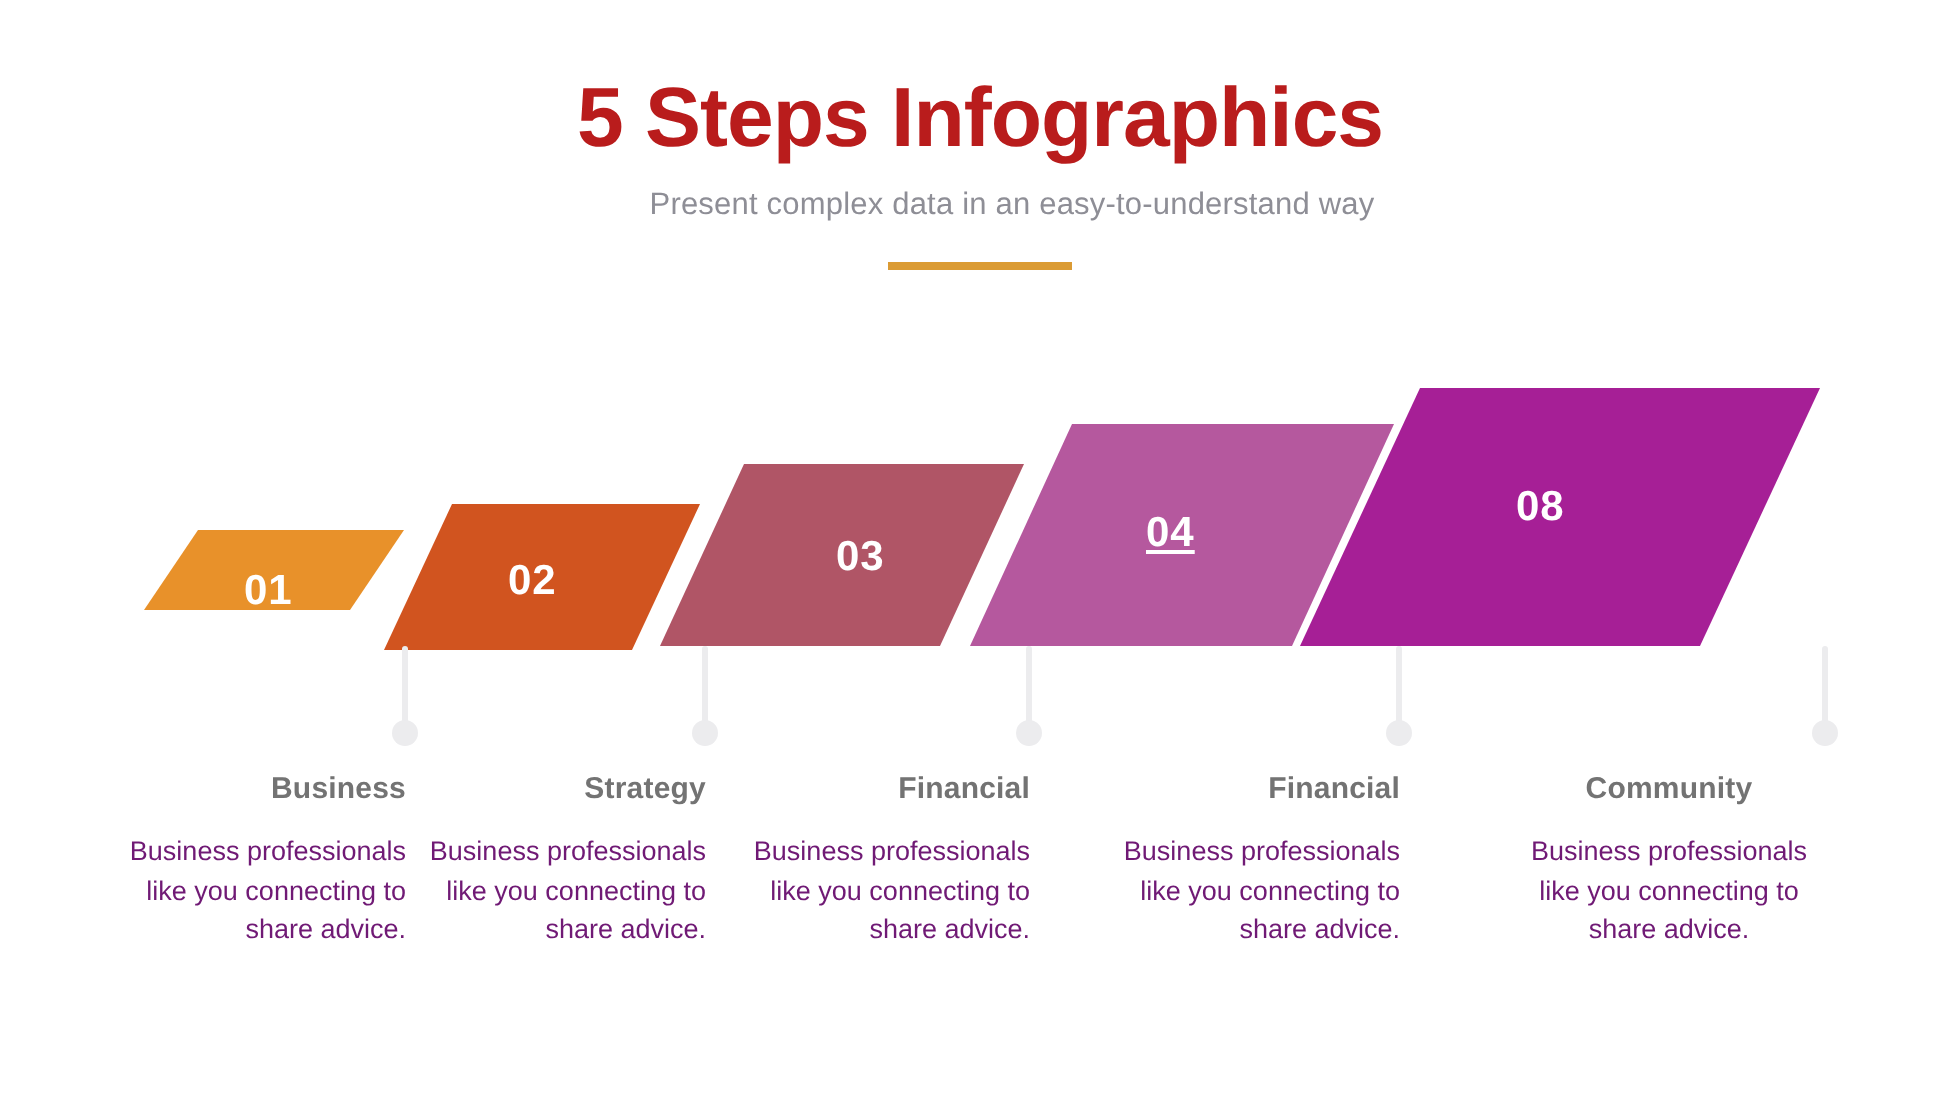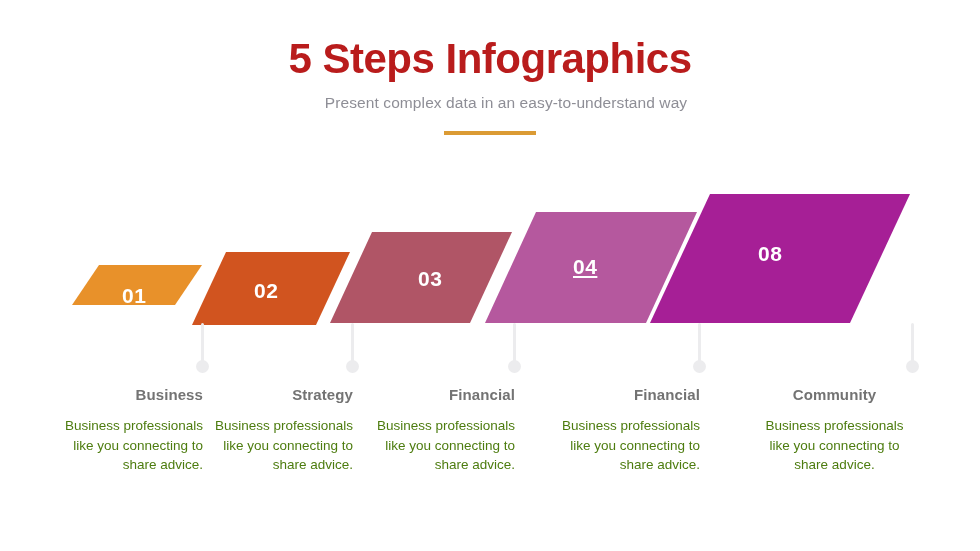--- a/index.html
+++ b/index.html
@@ -82,21 +82,21 @@
   .caption { position: absolute; text-align: right; }
   .caption h3 {
     font-size: 15px;
     font-weight: bold;
     color: #737373;
     letter-spacing: 0.1px;
     margin-bottom: 13px;
   }
   .caption p {
     font-size: 13.5px;
-    color: #4d7c0f;
+    color: #701a75;
     line-height: 1.45;
   }
 </style>
 </head>
 <body>
 
 <div id="slide">
 
   <div class="header">
     <div class="title">5 Steps Infographics</div>

